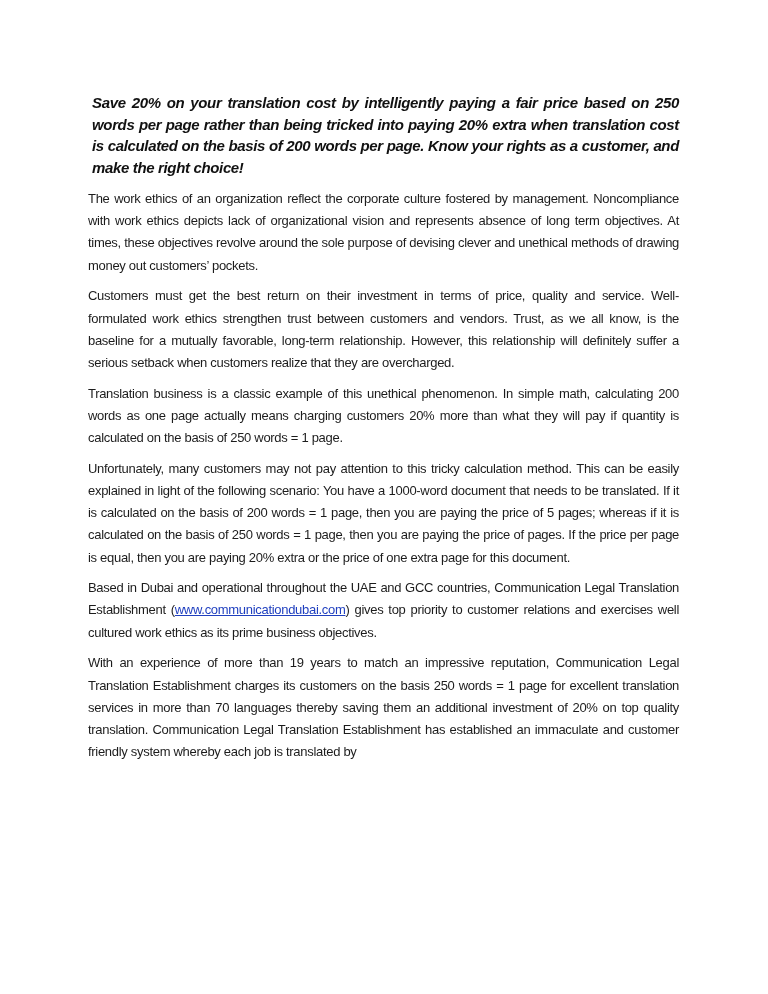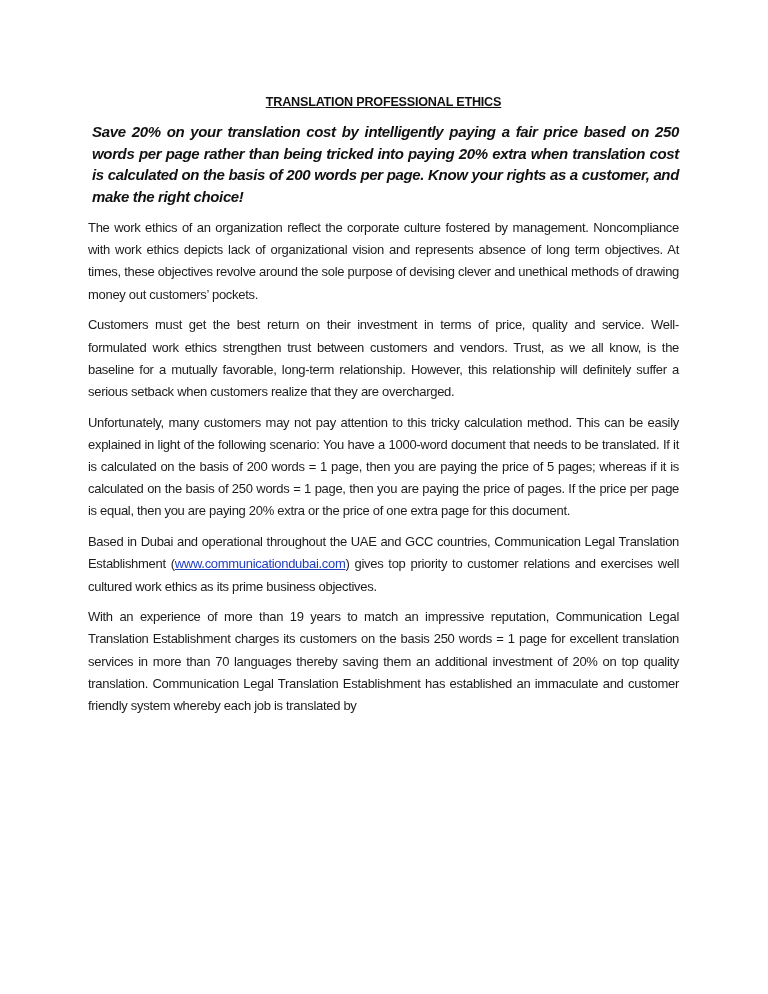--- a/index.html
+++ b/index.html
@@ -53,24 +53,24 @@
       color: #1f3fbf;
       text-decoration: underline;
       cursor: pointer;
       margin-top: 28px;
     }
   </style>
 </head>
 <body>
 
 <div class="page">
-  <h1 class="title">TRANSLATION PROFESSIONAL ETHICS</h1>
 
   <p class="lead">Save 20% on your translation cost by intelligently paying a fair price based on 250 words per page rather than being tricked into paying 20% extra when translation cost is calculated on the basis of 200 words per page. Know your rights as a customer, and make the right choice!</p>
 
   <p class="para">The work ethics of an organization reflect the corporate culture fostered by management. Noncompliance with work ethics depicts lack of organizational vision and represents absence of long term objectives. At times, these objectives revolve around the sole purpose of devising clever and unethical methods of drawing money out customers’ pockets.</p>
   <p class="para">Customers must get the best return on their investment in terms of price, quality and service. Well-formulated work ethics strengthen trust between customers and vendors. Trust, as we all know, is the baseline for a mutually favorable, long-term relationship. However, this relationship will definitely suffer a serious setback when customers realize that they are overcharged.</p>
+  <p class="para">Translation business is a classic example of this unethical phenomenon. In simple math, calculating 200 words as one page actually means charging customers 20% more than what they will pay if quantity is calculated on the basis of 250 words = 1 page.</p>
   <p class="para">Unfortunately, many customers may not pay attention to this tricky calculation method. This can be easily explained in light of the following scenario: You have a 1000-word document that needs to be translated. If it is calculated on the basis of 200 words = 1 page, then you are paying the price of 5 pages; whereas if it is calculated on the basis of 250 words = 1 page, then you are paying the price of pages. If the price per page is equal, then you are paying 20% extra or the price of one extra page for this document.</p>
 
   <p class="para"><span>Based in Dubai and operational throughout the UAE and GCC countries, Communication Legal Translation Establishment (</span><a class="link">www.communicationdubai.com</a><span>) gives top priority to customer relations and exercises well cultured work ethics as its prime business objectives.</span></p>
 
   <p class="para">With an experience of more than 19 years to match an impressive reputation, Communication Legal Translation Establishment charges its customers on the basis 250 words = 1 page for excellent translation services in more than 70 languages thereby saving them an additional investment of 20% on top quality translation. Communication Legal Translation Establishment has established an immaculate and customer friendly system whereby each job is translated by</p>
 </div>
 
 </body></html>

